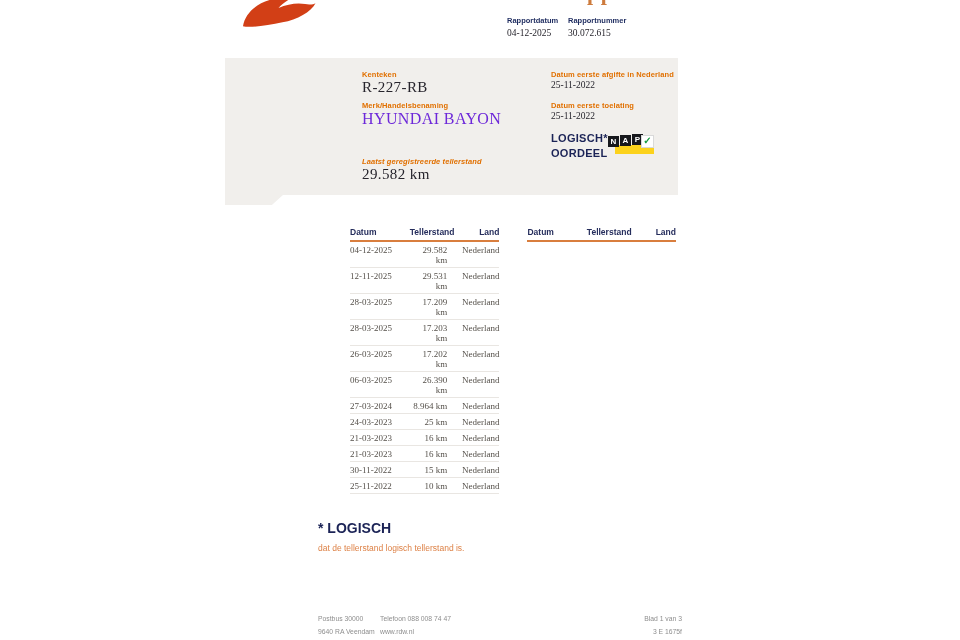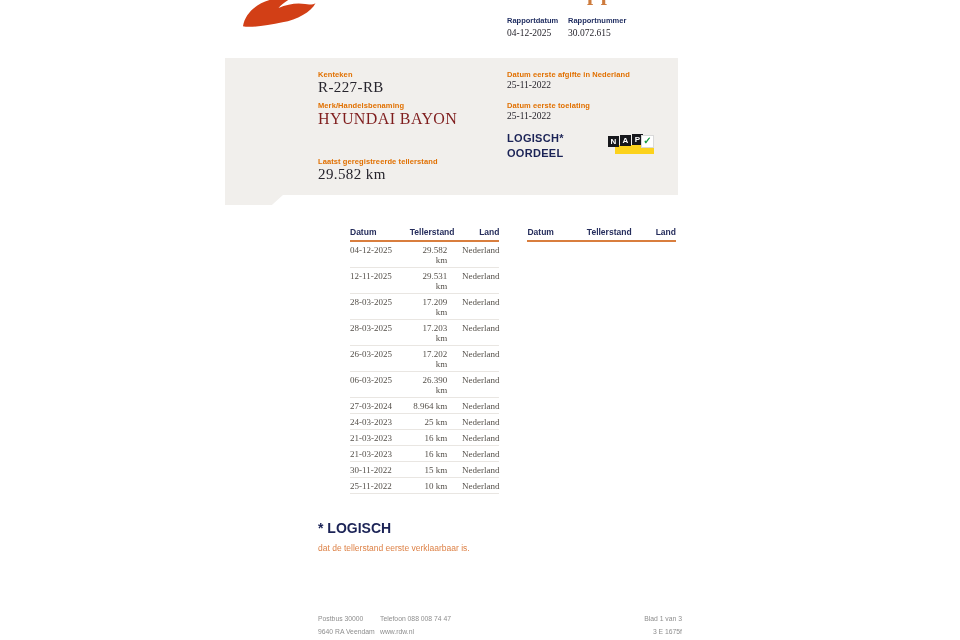--- a/index.html
+++ b/index.html
@@ -13,24 +13,24 @@
   .title-clip .big-title{position:absolute;left:0;top:-20px;font-family:"Liberation Serif",serif;
        font-weight:bold;font-size:22px;color:#cd7b3d;letter-spacing:1.5px;white-space:nowrap;}
   .rep-col{position:absolute;top:16px;}
   .rep-col .nlbl{font-size:7.5px;font-weight:bold;color:#1c2a5e;}
   .rep-col .val-sm{margin-top:3px;}
   .val-sm{font-family:"Liberation Serif",serif;font-size:9.5px;color:#26242c;}
 
   
   .card{position:absolute;left:225px;top:58px;width:453px;height:147px;background:#f1efec;
         clip-path:polygon(0 0,100% 0,100% 93.2%,12.8% 93.2%,10.35% 100%,0 100%);}
-  .card .abs{position:absolute;}
+  .card .abs{position:absolute;margin-left:44px;}
   .lbl{font-size:7.5px;font-weight:bold;color:#e17000;letter-spacing:.1px;}
   .val-lg{font-family:"Liberation Serif",serif;font-size:15px;color:#26242c;letter-spacing:.4px;}
-  .val-xl{font-family:"Liberation Serif",serif;font-size:16px;color:#7f1d1d;letter-spacing:.4px;}
+  .val-xl{font-family:"Liberation Serif",serif;font-size:16px;color:#6d28d9;letter-spacing:.4px;}
   .oordeel{font-size:11px;font-weight:bold;color:#1b2356;line-height:15px;letter-spacing:.3px;}
 
   
   .nap{position:absolute;left:383px;top:75px;width:48px;height:24px;}
   .nap .ybar{position:absolute;left:7px;top:12px;width:39px;height:9px;background:#fcd21c;}
   .nap .sq{position:absolute;width:11px;height:11px;background:#17181c;color:#fff;font-size:8px;
            font-weight:bold;text-align:center;line-height:11px;}
   .nap .chk{position:absolute;left:33px;top:2px;width:11px;height:11px;background:#fff;
             border:1px solid #d9d9d9;color:#169b3f;font-size:10px;font-weight:bold;
             text-align:center;line-height:10px;}
@@ -104,21 +104,21 @@
     </div>
 
     <div class="nap">
       <span class="ybar"></span>
       <span class="sq" style="left:0;top:3px;">N</span>
       <span class="sq" style="left:12px;top:2px;">A</span>
       <span class="sq" style="left:24px;top:1px;">P</span>
       <span class="chk">✓</span>
     </div>
 
-    <div class="abs lbl" style="left:93px;top:99px;">Laatst geregistreerde tellerstand</div>
+    <div class="abs lbl" style="left:93px;top:99px;font-style:italic;">Laatst geregistreerde tellerstand</div>
     <div class="abs val-lg" style="left:93px;top:108px;">29.582 km</div>
   </div>
 
   <div class="tsec">
     <div class="tgroups">
       <div class="tgroup">
         <div class="thead">
           <span class="c1">Datum</span>
           <span class="c2">Tellerstand</span>
           <span class="c3">Land</span>
@@ -192,21 +192,21 @@
           <span class="c2">Tellerstand</span>
           <span class="c3">Land</span>
         </div>
       </div>
     </div>
   </div>
 
   <div class="footnote">
     <div class="fn-title">* LOGISCH</div>
     <div class="fn-body">
-      <div>dat de tellerstand eerste verklaarbaar is.</div>
+      <div>dat de tellerstand logisch tellerstand is.</div>
     </div>
   </div>
 
   <div class="footer">
     <div class="f-col1">
       <div>Postbus 30000</div>
       <div>9640 RA Veendam</div>
     </div>
     <div class="f-col2">
       <div>Telefoon 088 008 74 47</div>

